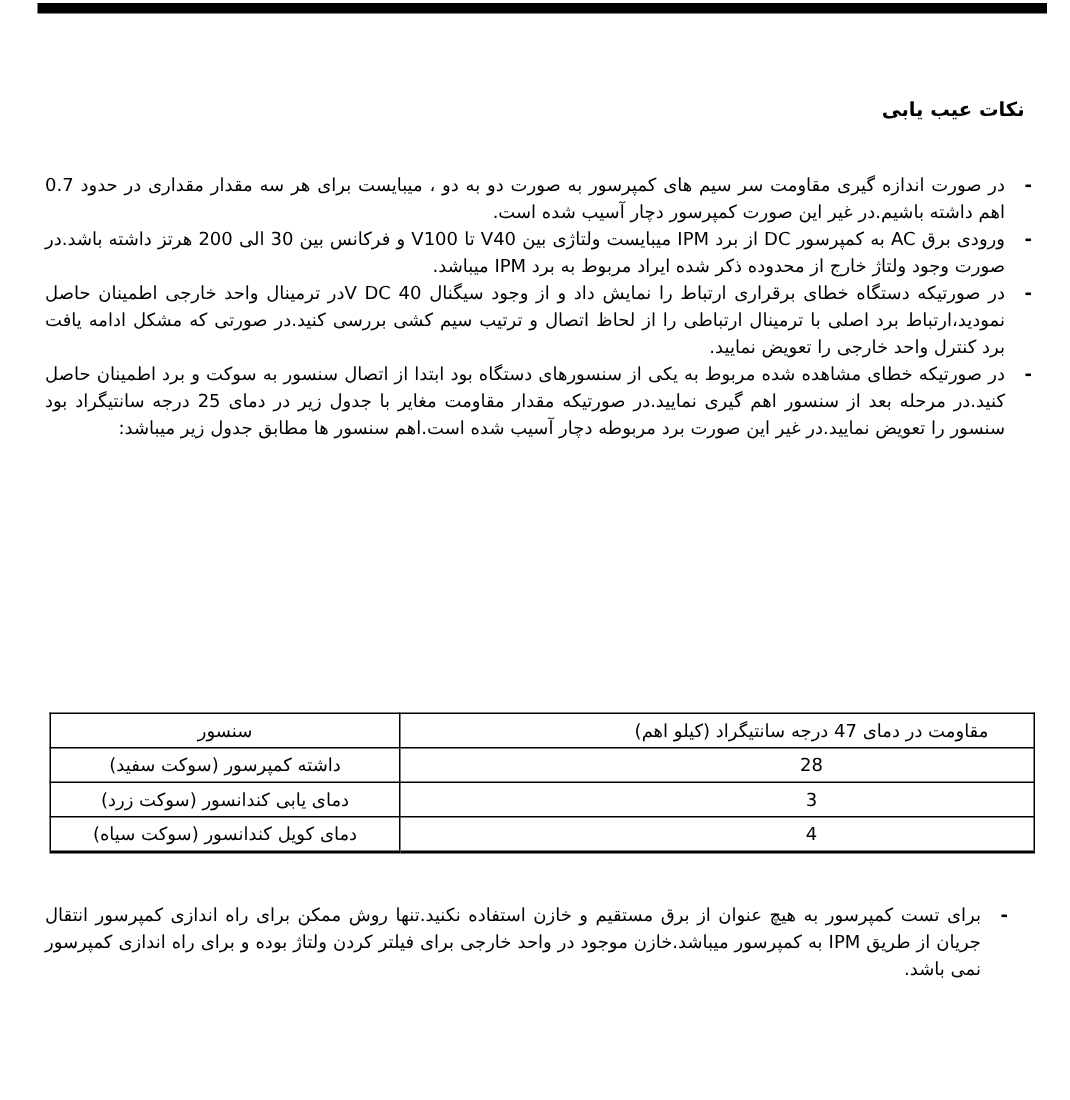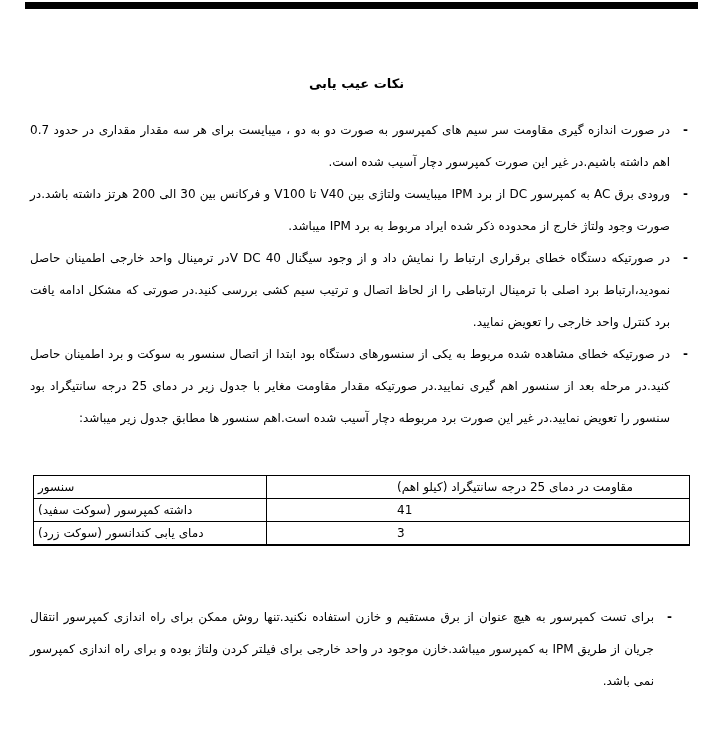--- a/index.html
+++ b/index.html
@@ -21,39 +21,39 @@
     left: 25px;
     width: 673px;
     height: 7px;
     background: #000;
   }
   .title {
     position: absolute;
     top: 66px;
     right: 30px;
     left: 30px;
-    margin: 10px;
+    margin: 0;
     font-size: 13px;
     font-weight: bold;
-    text-align: center;
+    text-align: right;
     direction: rtl;
   }
   ul.bullets {
     list-style: none;
     margin: 0;
     padding: 0 25px 0 30px;
     direction: rtl;
   }
   ul.bullets.main { position: absolute; top: 114px; right: 0; left: 0; }
   ul.bullets.footer { position: absolute; top: 601px; right: 16px; left: 0; }
   ul.bullets li {
     position: relative;
     padding-right: 18px;
     font-size: 12px;
-    line-height: 32px;
+    line-height: 18px;
     text-align: justify;
     text-justify: inter-word;
   }
   ul.bullets li::before {
     content: "-";
     position: absolute;
     right: 0;
     top: 0;
     font-weight: bold;
   }
@@ -64,21 +64,21 @@
     width: 657px;
     border-collapse: collapse;
     table-layout: fixed;
     font-size: 12px;
   }
   table.sensor-table th,
   table.sensor-table td {
     border: 1px solid #000;
     height: 22px;
     padding: 0 4px;
-    text-align: left;
+    text-align: center;
     vertical-align: middle;
     font-weight: normal;
     direction: rtl;
   }
   table.sensor-table tr:last-child th,
   table.sensor-table tr:last-child td { border-bottom-width: 2px; }
   table.sensor-table .col-sensor { width: 233px; }
   table.sensor-table .col-res    { width: auto; }
   table.sensor-table td.res-cell,
   table.sensor-table th.res-cell { padding-left: 130px; }
@@ -98,28 +98,32 @@
 </ul>
 
 <table class="sensor-table" dir="ltr">
   <colgroup>
     <col class="col-sensor">
     <col class="col-res">
   </colgroup>
   <tbody>
     <tr>
       <th>سنسور</th>
-      <th class="res-cell">مقاومت در دمای 25 درجه سانتیگراد (کیلو اهم)</th>
+      <th class="res-cell">مقاومت در دمای 47 درجه سانتیگراد (کیلو اهم)</th>
     </tr>
     <tr>
       <td>داشته کمپرسور (سوکت سفید)</td>
-      <td class="res-cell">41</td>
+      <td class="res-cell">28</td>
     </tr>
     <tr>
       <td>دمای یابی کندانسور (سوکت زرد)</td>
       <td class="res-cell">3</td>
+    </tr>
+    <tr>
+      <td>دمای کویل کندانسور (سوکت سیاه)</td>
+      <td class="res-cell">4</td>
     </tr>
   </tbody>
 </table>
 
 <ul class="bullets footer">
   <li>برای تست کمپرسور به هیچ عنوان از برق مستقیم و خازن استفاده نکنید.تنها روش ممکن برای راه اندازی کمپرسور انتقال جریان از طریق IPM به کمپرسور میباشد.خازن موجود در واحد خارجی برای فیلتر کردن ولتاژ بوده و برای راه اندازی کمپرسور نمی باشد.</li>
 </ul>
 
 </body></html>

